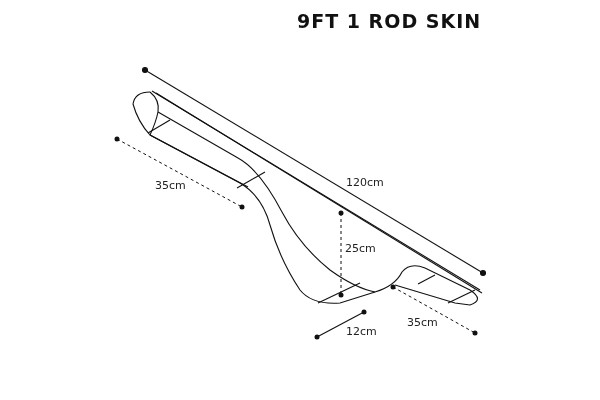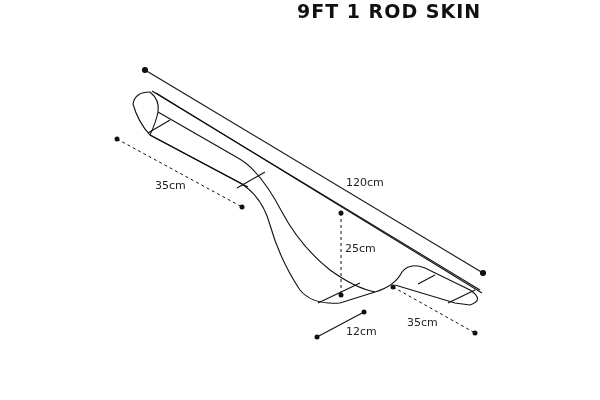--- a/index.html
+++ b/index.html
@@ -1,17 +1,17 @@
 <!DOCTYPE html>
 <html><head>
 <meta charset="utf-8">
 <style>
   html,body{margin:0;padding:0;background:#ffffff;}
   body{width:600px;height:400px;position:relative;overflow:hidden;font-family:"DejaVu Sans",sans-serif;}
-  .title{position:absolute;left:297px;top:0;font-family:"DejaVu Sans",sans-serif;font-weight:bold;font-size:19px;letter-spacing:1px;color:#111;}
+  .title{position:absolute;left:297px;top:10px;font-family:"DejaVu Sans",sans-serif;font-weight:bold;font-size:19px;letter-spacing:1px;color:#111;}
   svg{position:absolute;left:0;top:0;}
   .lbl{font-family:"DejaVu Sans",sans-serif;font-size:11px;fill:#222;}
 </style>
 </head>
 <body>
 
 <div class="title">9FT 1 ROD SKIN</div>
 
 <svg width="600" height="400" viewBox="0 0 600 400">
   <g fill="none" stroke="#111" stroke-width="1.1">

